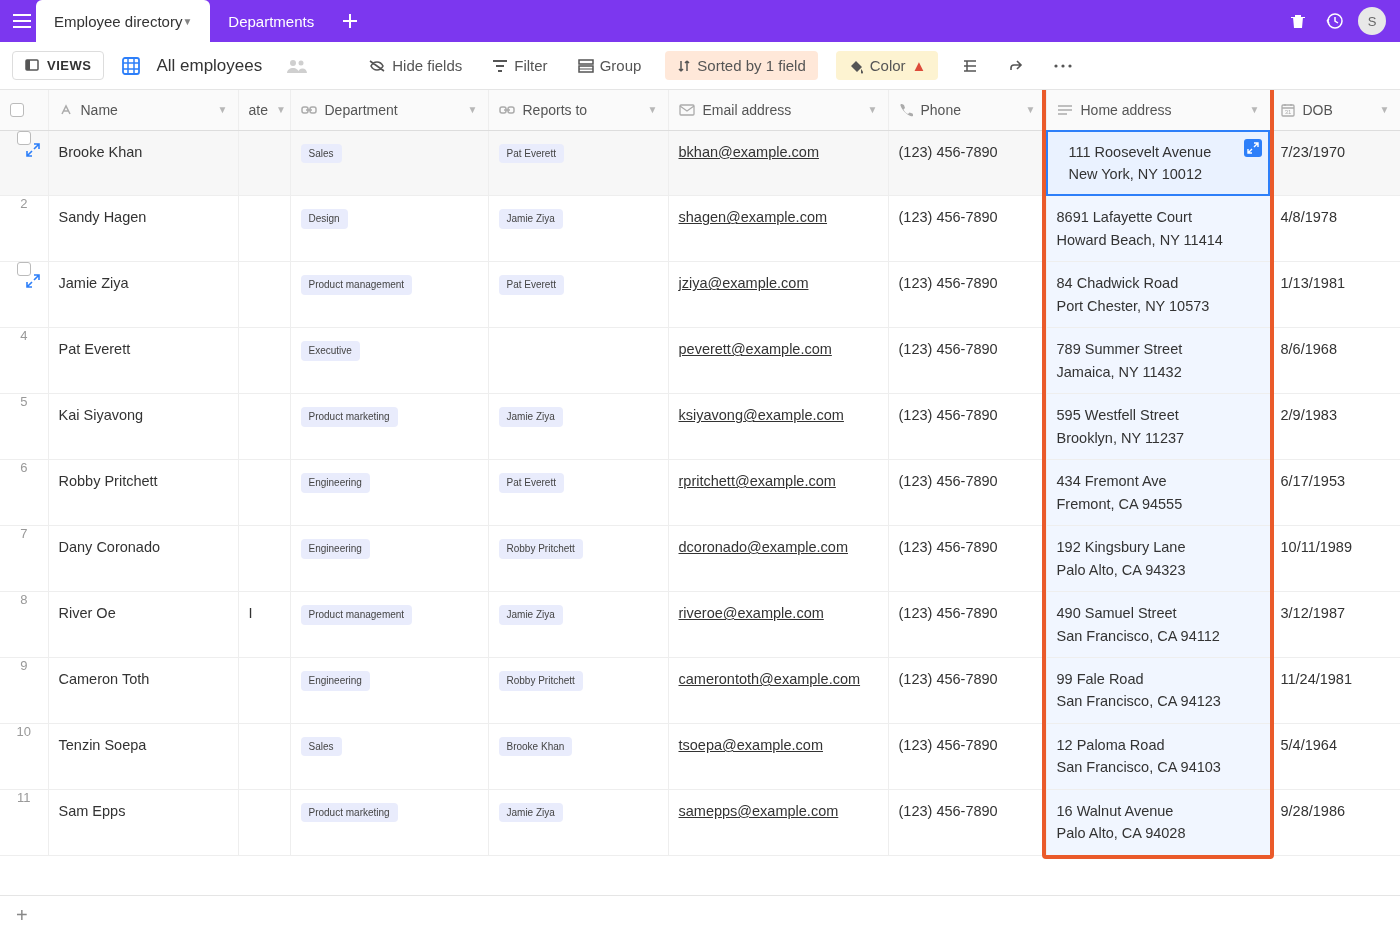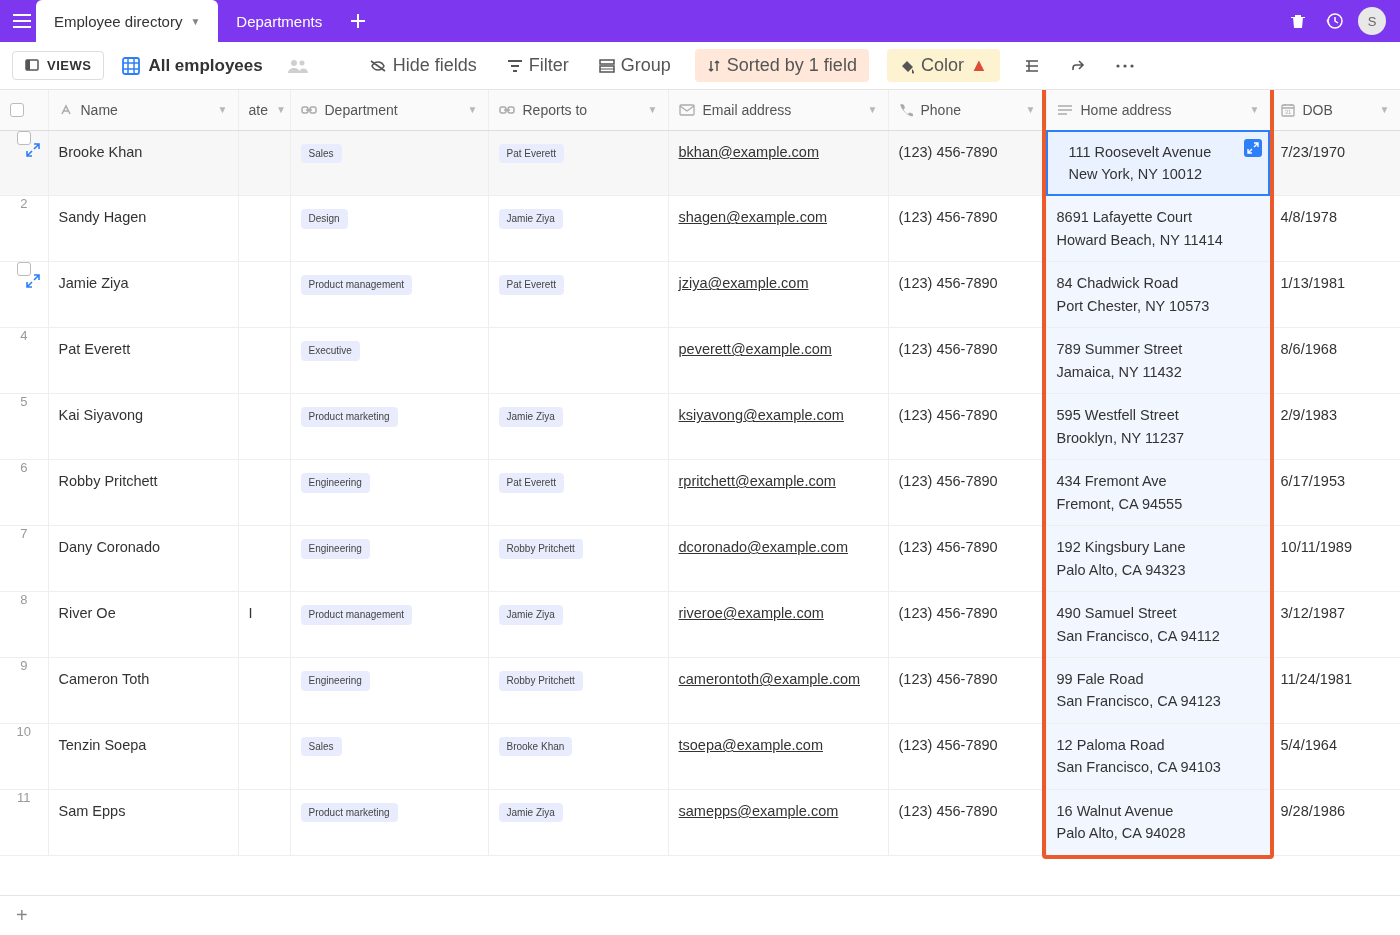--- a/index.html
+++ b/index.html
@@ -1,35 +1,35 @@
 <!DOCTYPE html>
 <html><head>
 <meta charset="utf-8">
 <style>
 * { box-sizing: border-box; margin: 0; padding: 0; }
 body { font-family: -apple-system, BlinkMacSystemFont, "Segoe UI", Helvetica, Arial, sans-serif; font-size: 14px; color: #333; background: #fff; overflow: hidden; }
 
 
 .header-bar { height: 42px; background: #7c37ef; display: flex; align-items: center; padding: 0 8px; gap: 0; }
 .hamburger { width: 28px; height: 28px; display: flex; align-items: center; justify-content: center; color: #fff; cursor: pointer; border-radius: 4px; }
-.tab { height: 42px; padding: 0 18px 0 18px; display: flex; align-items: center; font-size: 15px; font-weight: 500; cursor: pointer; position: relative; gap: 8px; }
+.tab { height: 42px; padding: 0 18px 0 18px; display: flex; align-items: center; font-size: 15px; font-weight: 500; cursor: pointer; position: relative; }
 .tab.active { background: #fff; color: #333; border-top-left-radius: 6px; border-top-right-radius: 6px; margin-top: 0px; }
 .tab.inactive { color: #fff; background: transparent; }
 .tab .caret { font-size: 10px; opacity: 0.6; }
 .add-tab { width: 28px; height: 28px; display:flex;align-items:center;justify-content:center; color:#fff; cursor:pointer; border-radius:4px; margin-left:4px;}
 .header-right { margin-left:auto; display:flex; align-items:center; gap:12px; color:#fff; padding-right:6px;}
 .header-icon { width:24px; height:24px; display:flex;align-items:center;justify-content:center; cursor:pointer; border-radius:4px;}
 .avatar-circle { width:28px; height:28px; border-radius:50%; background:#e8e8e8; display:flex;align-items:center;justify-content:center; color:#666; font-weight:500; font-size:13px;}
 
 
 .toolbar { height: 48px; border-bottom: 1px solid #e5e5e5; display:flex; align-items:center; padding: 0 12px; gap: 18px; background:#fff; }
 .views-btn { display:flex; align-items:flex-start; gap:8px; padding: 6px 12px; border: 1px solid #ddd; border-radius: 4px; cursor:pointer; font-size:13px; font-weight:600; letter-spacing:0.5px; }
-.view-current { display:flex; align-items:center; gap:8px; font-size:17px; font-weight:700; color:#333; cursor:pointer; }
+.view-current { display:flex; align-items:center; gap:16px; font-size:17px; font-weight:400; color:#333; cursor:pointer; }
 .grid-icon-blue { color:#2d7ff9; }
-.toolbar-btn { display:flex; align-items:center; gap:6px; padding: 4px 6px; cursor:pointer; font-size:18px; color:#555; border-radius:4px; }
+.toolbar-btn { display:flex; align-items:center; gap:6px; padding: 4px 6px; cursor:pointer; font-size:15px; color:#555; border-radius:4px; }
 .toolbar-btn.highlighted-orange { background:#ffe8d9; color:#555; padding:6px 12px; }
 .toolbar-btn.highlighted-yellow { background:#fdf3d1; color:#555; padding:6px 12px; }
 .warn-triangle { color:#dd4b39; font-weight:bold; }
 .people-icon-gray{ opacity:0.4; }
 
 
 .grid-wrap { position: relative; height: calc(100vh - 42px - 48px); overflow:auto; }
 table.grid { border-collapse: collapse; table-layout: fixed; width: 1400px; }
 table.grid th, table.grid td { border: 1px solid #eee; border-top:none; border-left:none; padding: 0; vertical-align: top; }
 table.grid th { height: 40px; background:#fafafa; font-weight:500; font-size:14px; color:#555; text-align:left; padding: 0 10px; position:relative; border-bottom:1px solid #ddd;}

